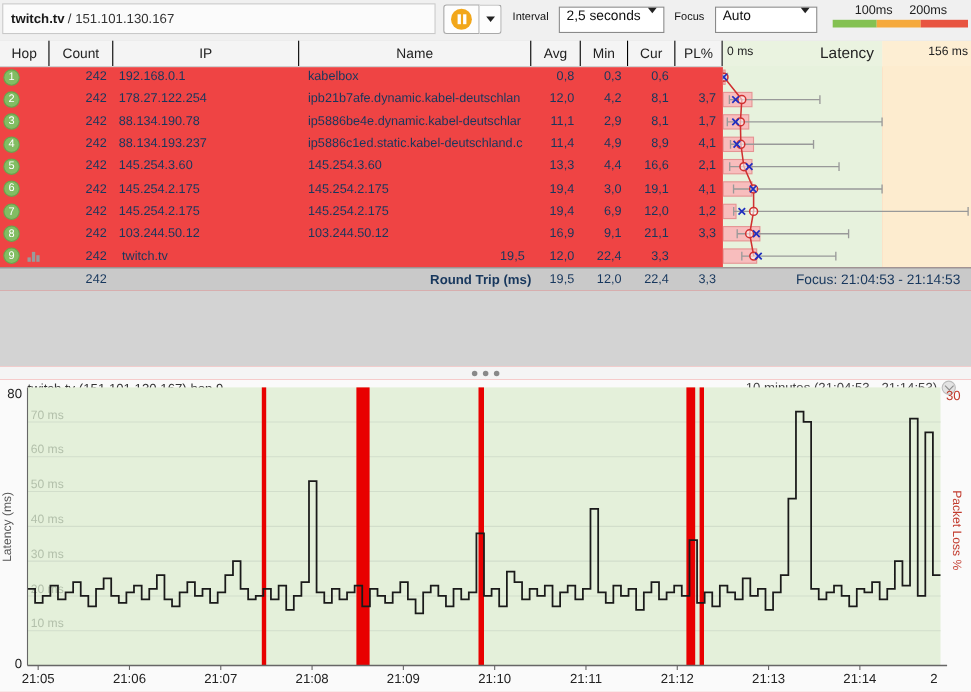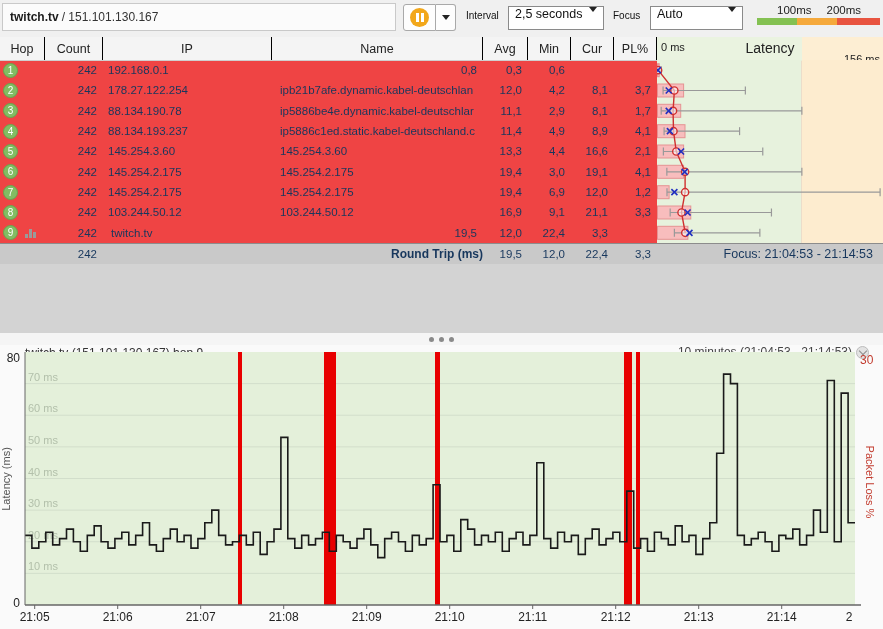--- a/index.html
+++ b/index.html
@@ -39,21 +39,21 @@
   .thead{position:absolute;left:0;top:37px;width:883px;height:23px;background:#f4f4f4;
          border-bottom:1px solid #cfcfcf;}
   .thead .hc{display:flex;align-items:center;justify-content:center;border-right:1px solid #000000;
              font-size:12.5px;color:#222;box-sizing:border-box;height:23px;}
   .thead .lathead{position:relative;border-right:none;overflow:hidden;}
   .lat-green{position:absolute;left:0;top:0;bottom:0;background:#eaf3e0;}
   .lat-orange{position:absolute;right:0;top:0;bottom:0;background:#fdeed3;}
   .lathead span{position:relative;z-index:1;font-size:11px;color:#222;}
   .lathead .l0{position:absolute;left:4px;top:4px;}
   .lathead .lt{position:absolute;left:0;right:0;top:3px;text-align:center;font-size:14px;}
-  .lathead .l156{position:absolute;right:3px;top:16px;}
+  .lathead .l156{position:absolute;right:3px;top:4px;}
   #rows{position:absolute;left:0;top:60px;width:883px;height:183px;}
   .row{height:20.33px;}
   .row .c{display:flex;align-items:center;font-size:11.5px;color:#17375d;overflow:hidden;white-space:nowrap;}
   .row .hopc{justify-content:flex-start;padding-left:3px;gap:7px;}
   .row .num{justify-content:flex-end;padding-right:6px;}
   .row .ip{padding-left:5px;}
   .row .name{padding-left:8px;}
   .hopbadge{width:15px;height:15px;border-radius:50%;background:#82bd63;border:1px solid #68a44c;
             color:#fff;font-size:10px;display:flex;align-items:center;justify-content:center;box-sizing:border-box;}
   .chart-ic{display:flex;align-items:flex-end;gap:1px;height:10px;}
@@ -148,20 +148,21 @@
     </div>
   </div>
 
   <div id="rows">
       <div class="grid row">
         <div class="c hopc">
           <span class="hopbadge">1</span>
         </div>
         <div class="c num">242</div>
         <div class="c ip">192.168.0.1</div>
+        <div class="c name">kabelbox</div>
         <div class="c num">0,8</div>
         <div class="c num">0,3</div>
         <div class="c num">0,6</div>
         <div class="c num"></div>
         <div class="c lat"></div>
       </div>
       <div class="grid row">
         <div class="c hopc">
           <span class="hopbadge">2</span>
         </div>

